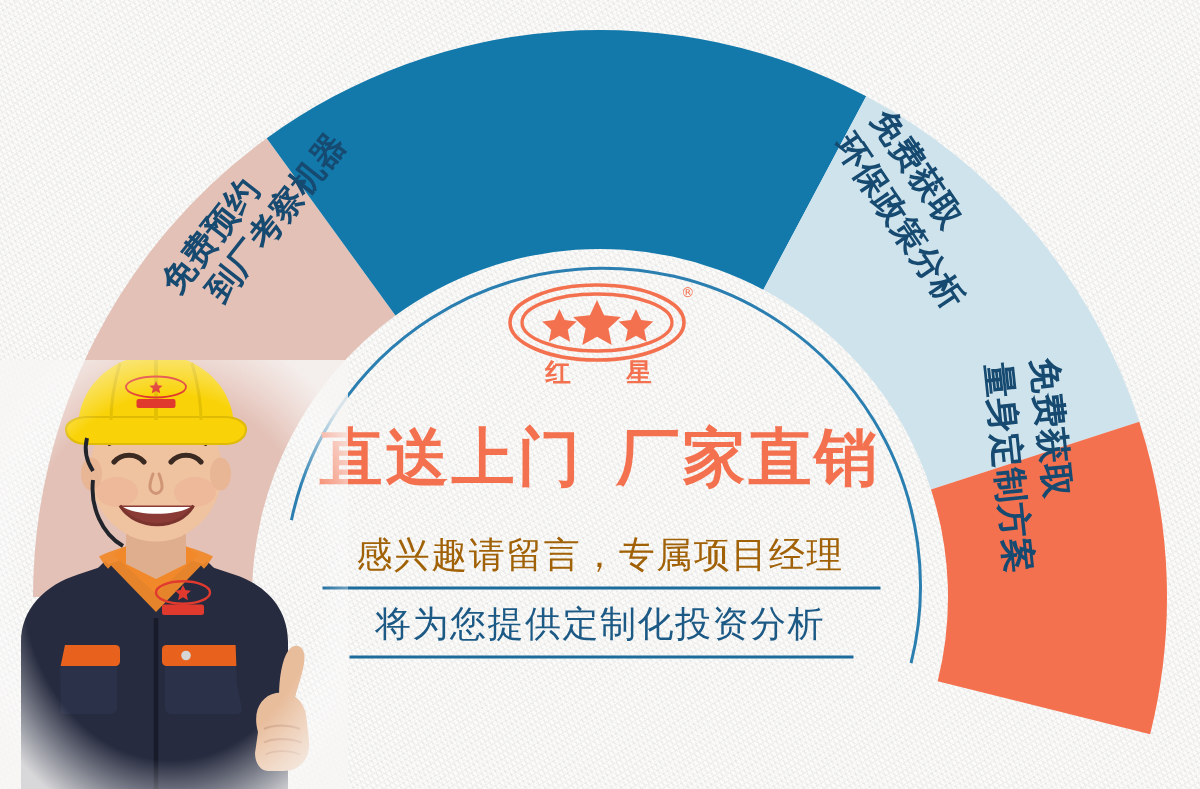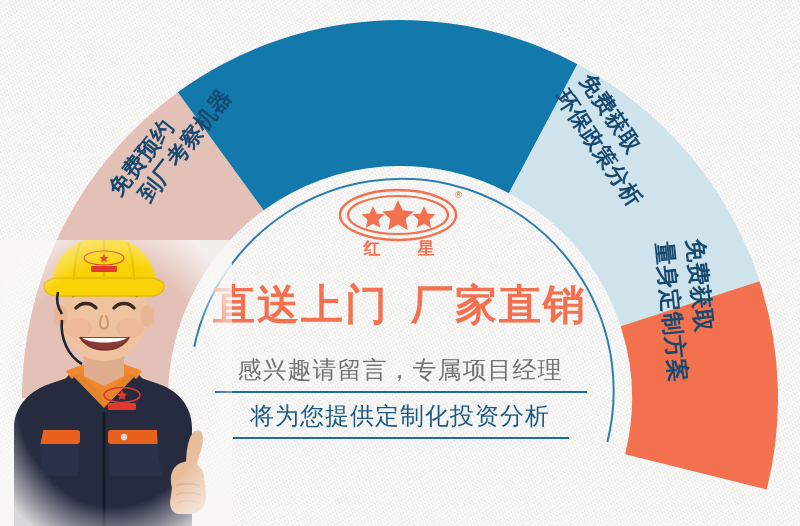--- a/index.html
+++ b/index.html
@@ -161,21 +161,21 @@
     </g>
     <text x="118" y="14" font-size="9" fill="#f4714f" font-family="'DejaVu Sans','Liberation Sans',sans-serif">®</text>
     <text id="logo-left" x="36" y="70" font-size="17" font-weight="700" fill="#f4714f" text-anchor="middle" font-family="'DejaVu Sans','Liberation Sans',sans-serif">红</text>
     <text id="logo-right" x="90" y="70" font-size="17" font-weight="700" fill="#f4714f" text-anchor="middle" font-family="'DejaVu Sans','Liberation Sans',sans-serif">星</text>
   </svg>
 
   <div id="headline" style="color: rgb(244, 113, 79);">
     <span>直送上门</span><span class="gap"></span><span>厂家直销</span>
   </div>
 
-  <div class="subline" id="sub1" style="color: #737373;">感兴趣请留言，专属项目经理</div>
+  <div class="subline" id="sub1" style="color: #a16207;">感兴趣请留言，专属项目经理</div>
   <div class="rule" id="rule1" style="background: rgb(28, 107, 155);"></div>
 
   <div class="subline" id="sub2" style="color: rgb(28, 90, 133); text-align: center;">将为您提供定制化投资分析</div>
   <div class="rule" id="rule2" style="background: rgb(28, 107, 155);"></div>
 
   <svg id="worker" viewBox="0 0 236 290">
     <defs>
       <clipPath id="clipBody">
           <rect x="0" y="0" width="236" height="290"></rect>
         </clipPath>

